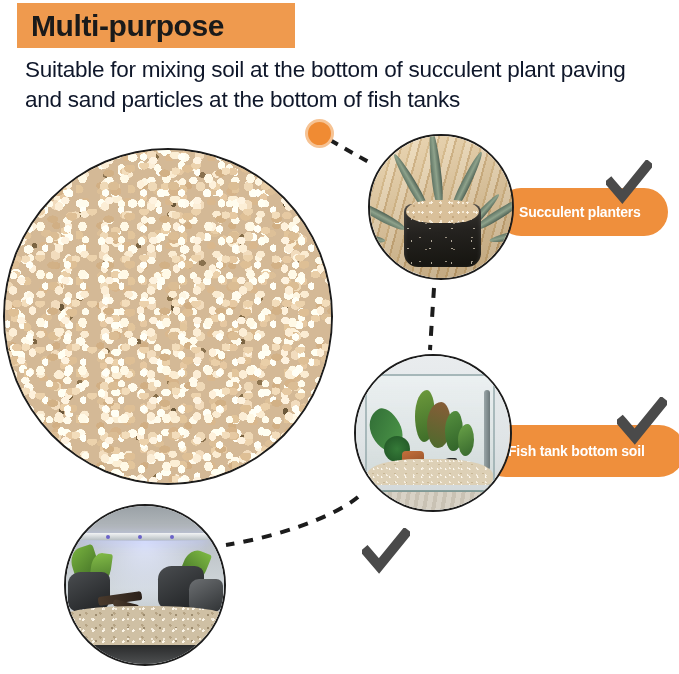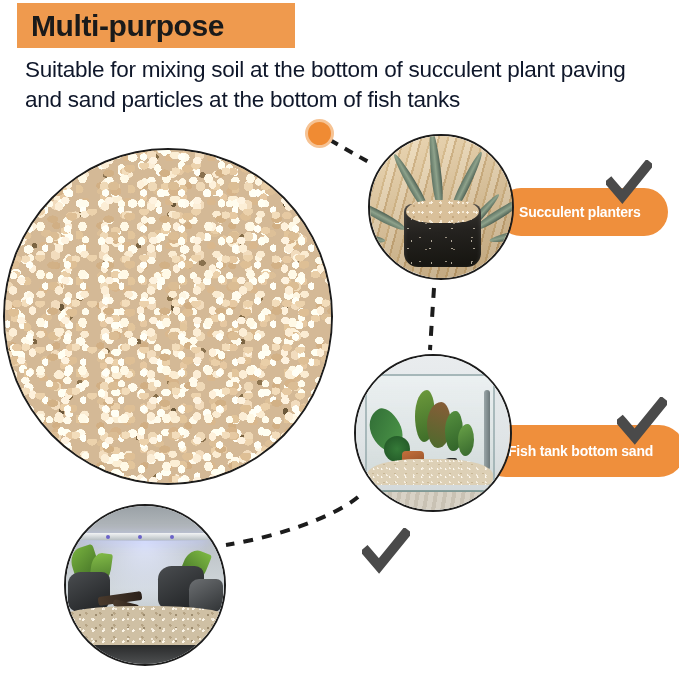--- a/index.html
+++ b/index.html
@@ -242,21 +242,21 @@
     <line x1="434" y1="288" x2="430" y2="350" stroke="#1c1c1c" stroke-width="4" stroke-dasharray="10 9" stroke-linecap="butt"></line>
     <path d="M 358 497 C 330 520 270 538 226 545" fill="none" stroke="#1c1c1c" stroke-width="4" stroke-dasharray="10 9" stroke-linecap="butt"></path>
   </svg>
 
   <div id="connector-dot" class="layer-dot"></div>
 
   <div class="pill layer-pill" id="pill-succulent">
     <span>Succulent planters</span>
   </div>
   <div class="pill layer-pill" id="pill-fishtank">
-    <span>Fish tank bottom sand</span>
+    <span>Fish tank bottom soil</span>
   </div>
 
   <div class="circ layer-circle" id="main-gravel">
     <div class="gravel-tex"></div>
   </div>
 
   <div class="circ layer-circle" id="succulent-circle">
     <div class="scene">
       <div class="deck"></div>
       <div class="deck-shadow"></div>

